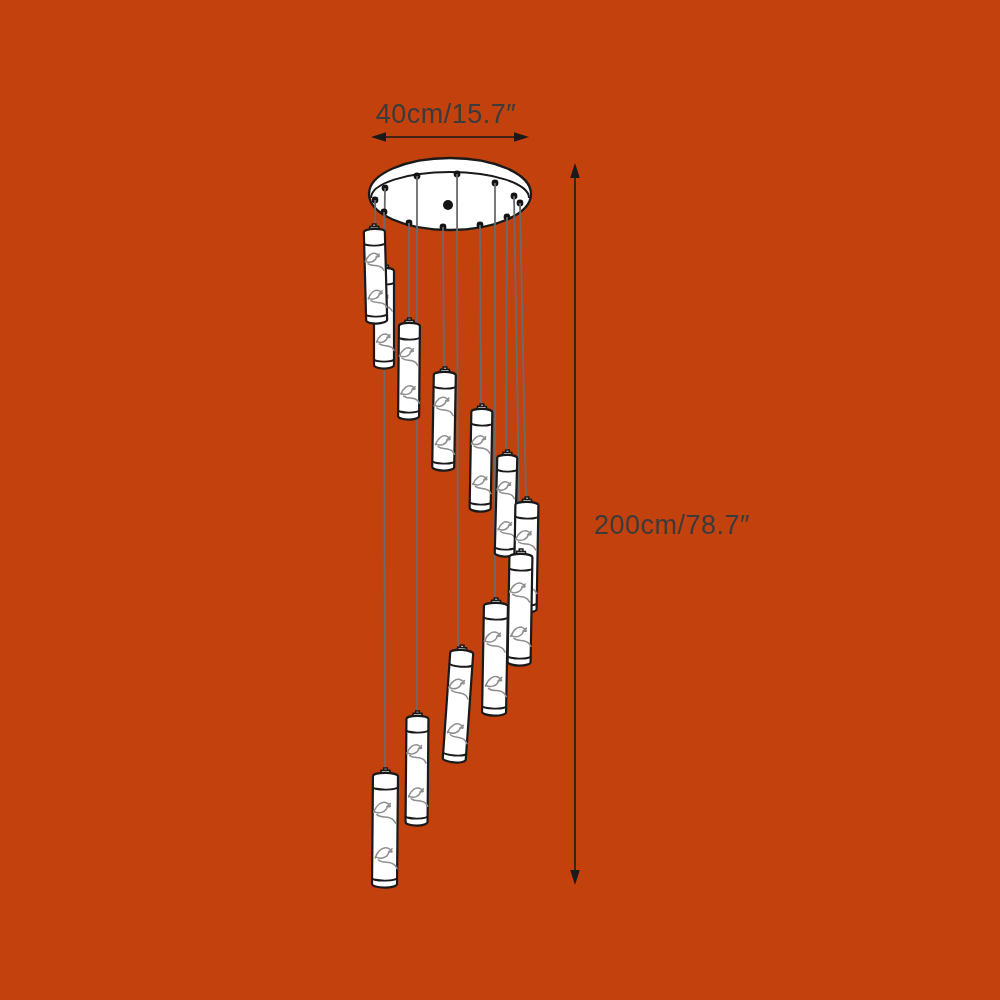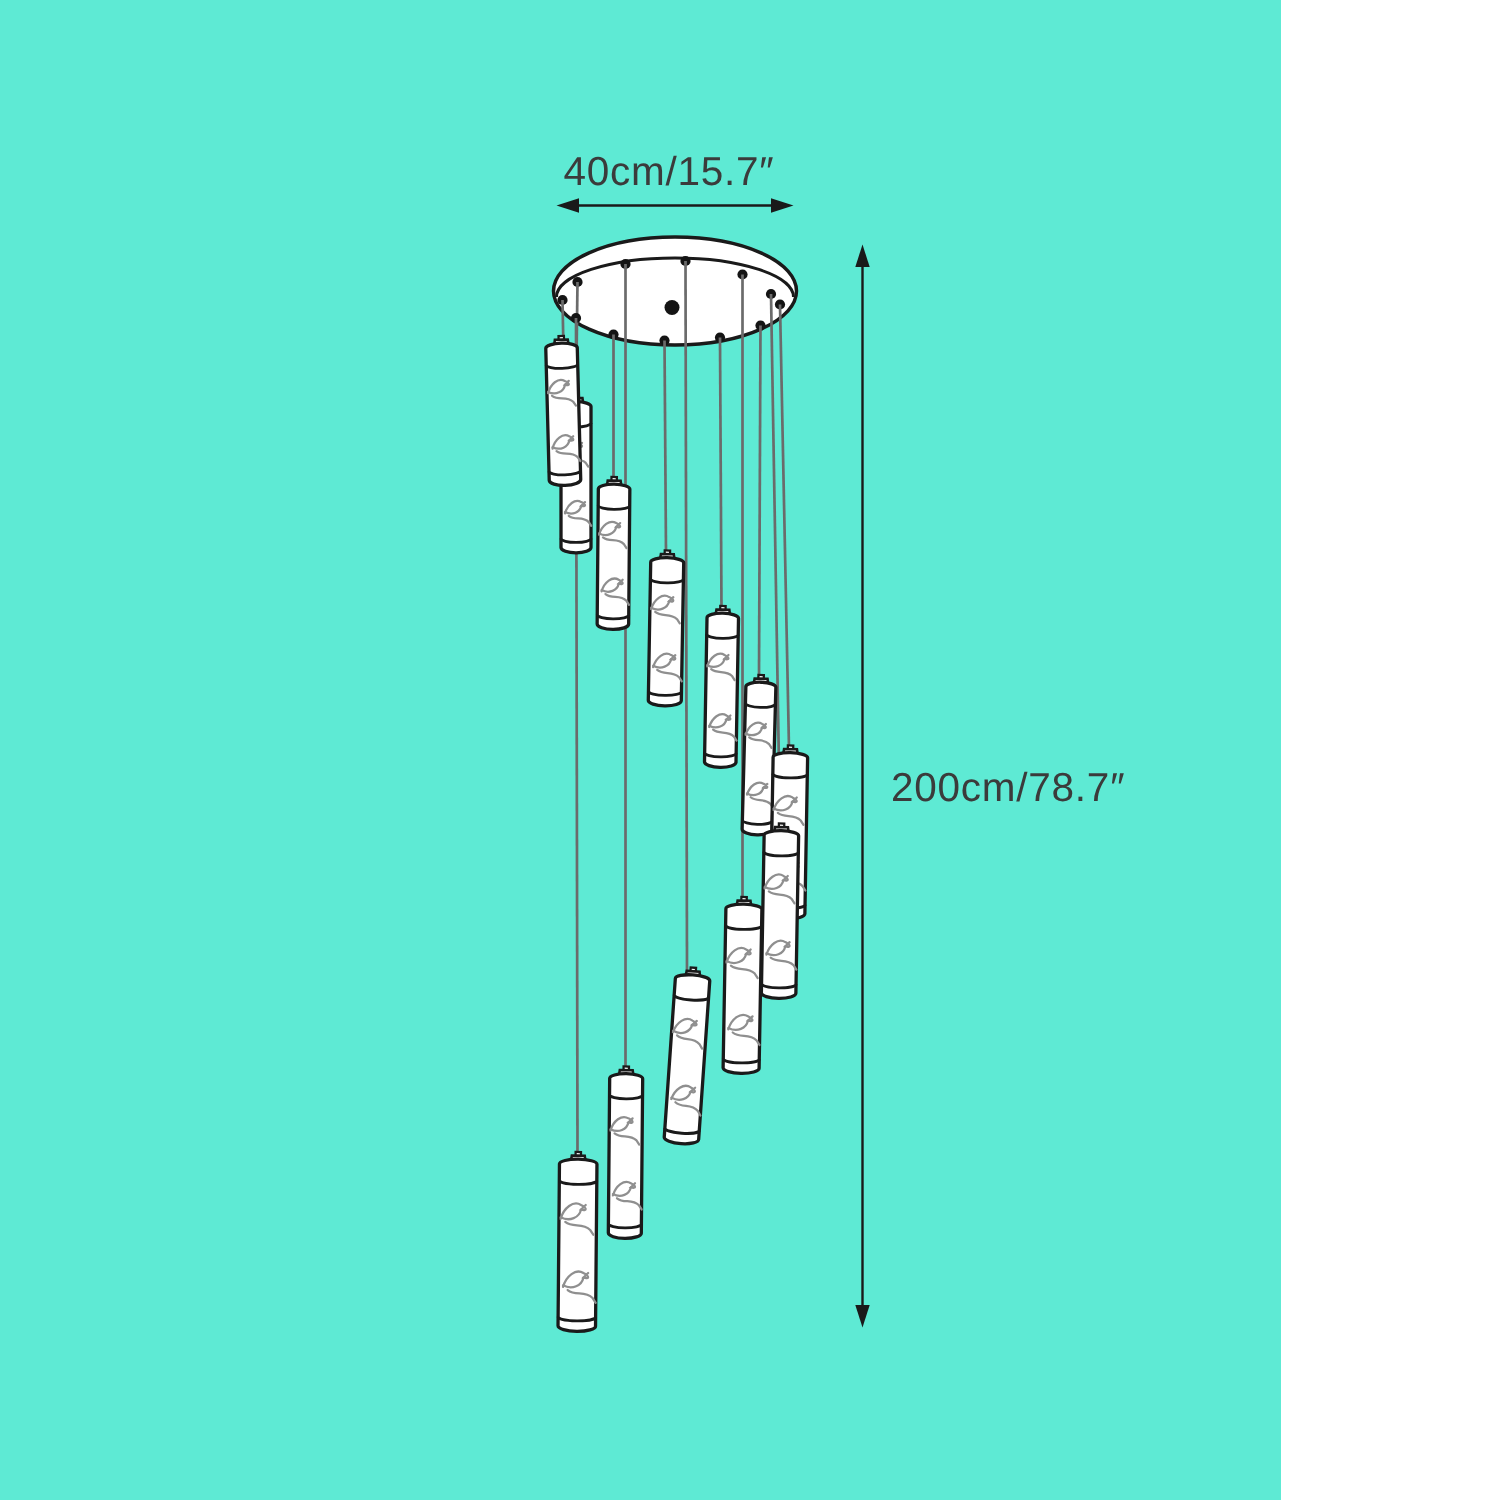--- a/index.html
+++ b/index.html
@@ -5,23 +5,23 @@
   html, body {
     margin: 0;
     padding: 0;
     background: #ffffff;
     width: 1000px;
     height: 1000px;
     font-family: "Liberation Sans", sans-serif;
   }
   .canvas-wrap {
     position: relative;
-    width: 854px;
+    width: 1000px;
     height: 1000px;
-    background: #5eead4;
+    background: #c2410c;
     overflow: hidden;
   }
   svg { display: block; }
   .dim-label {
     font-family: "Liberation Sans", sans-serif;
     font-size: 27px;
     fill: #3b3b3b;
     letter-spacing: 0.5px;
   }
 </style>

